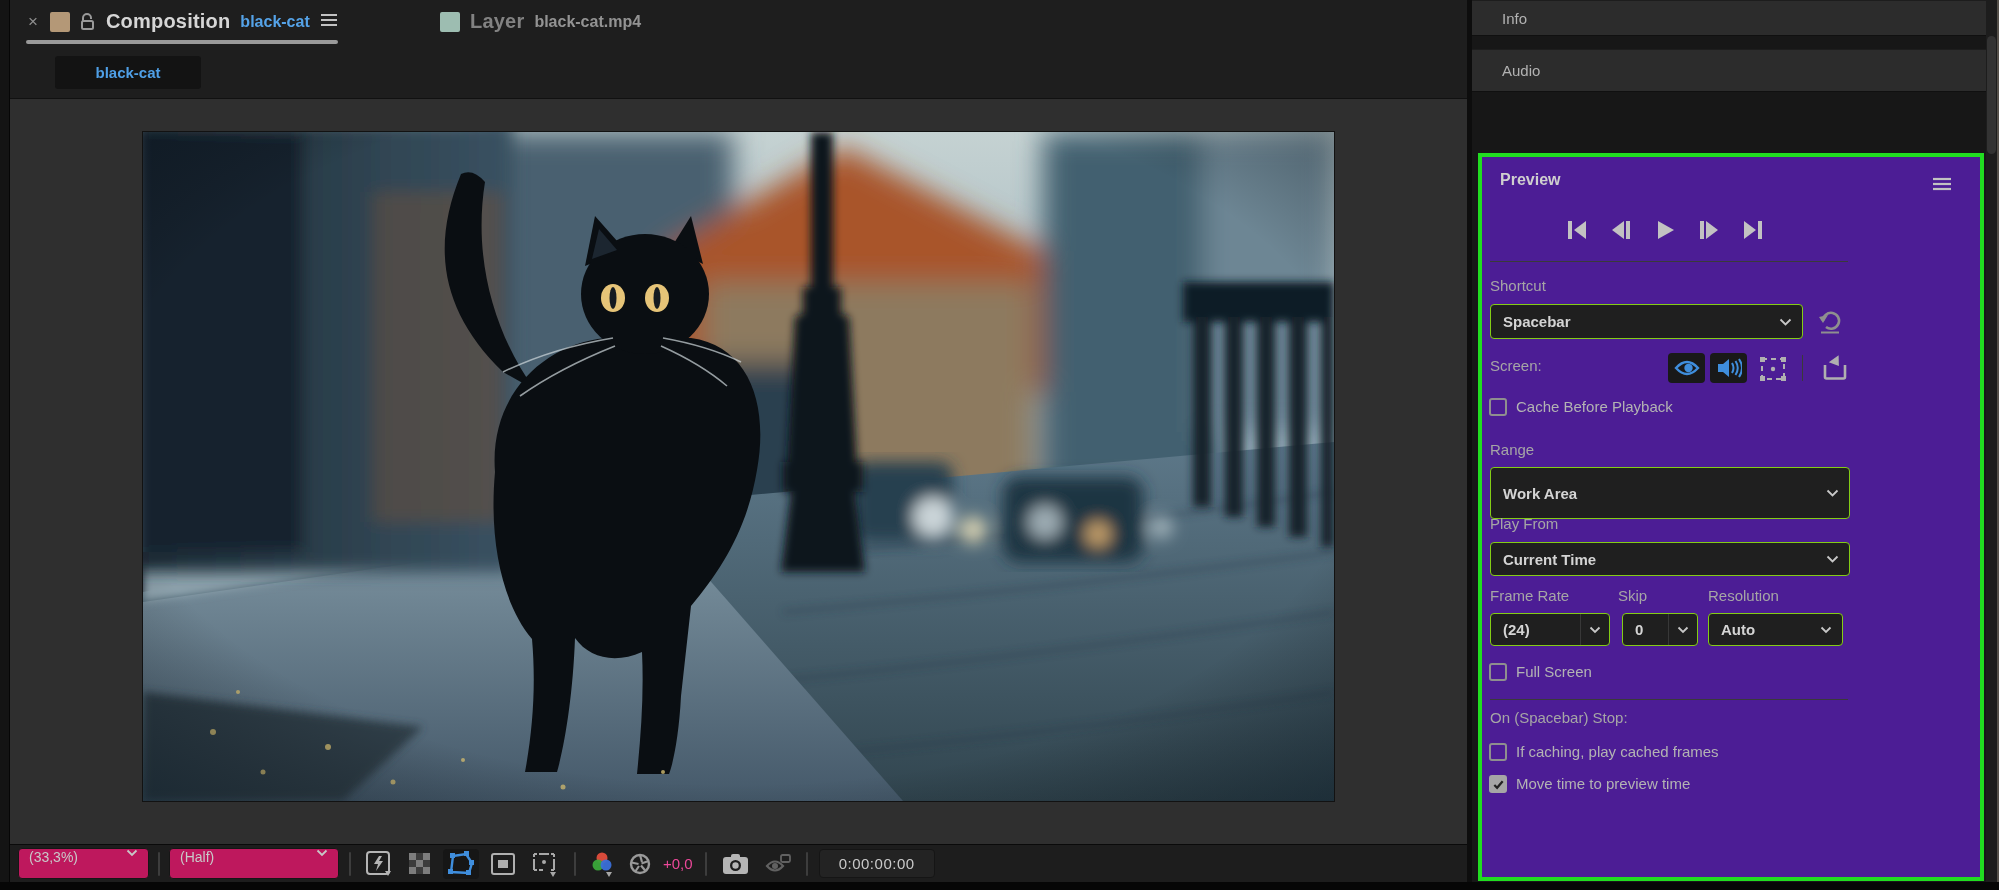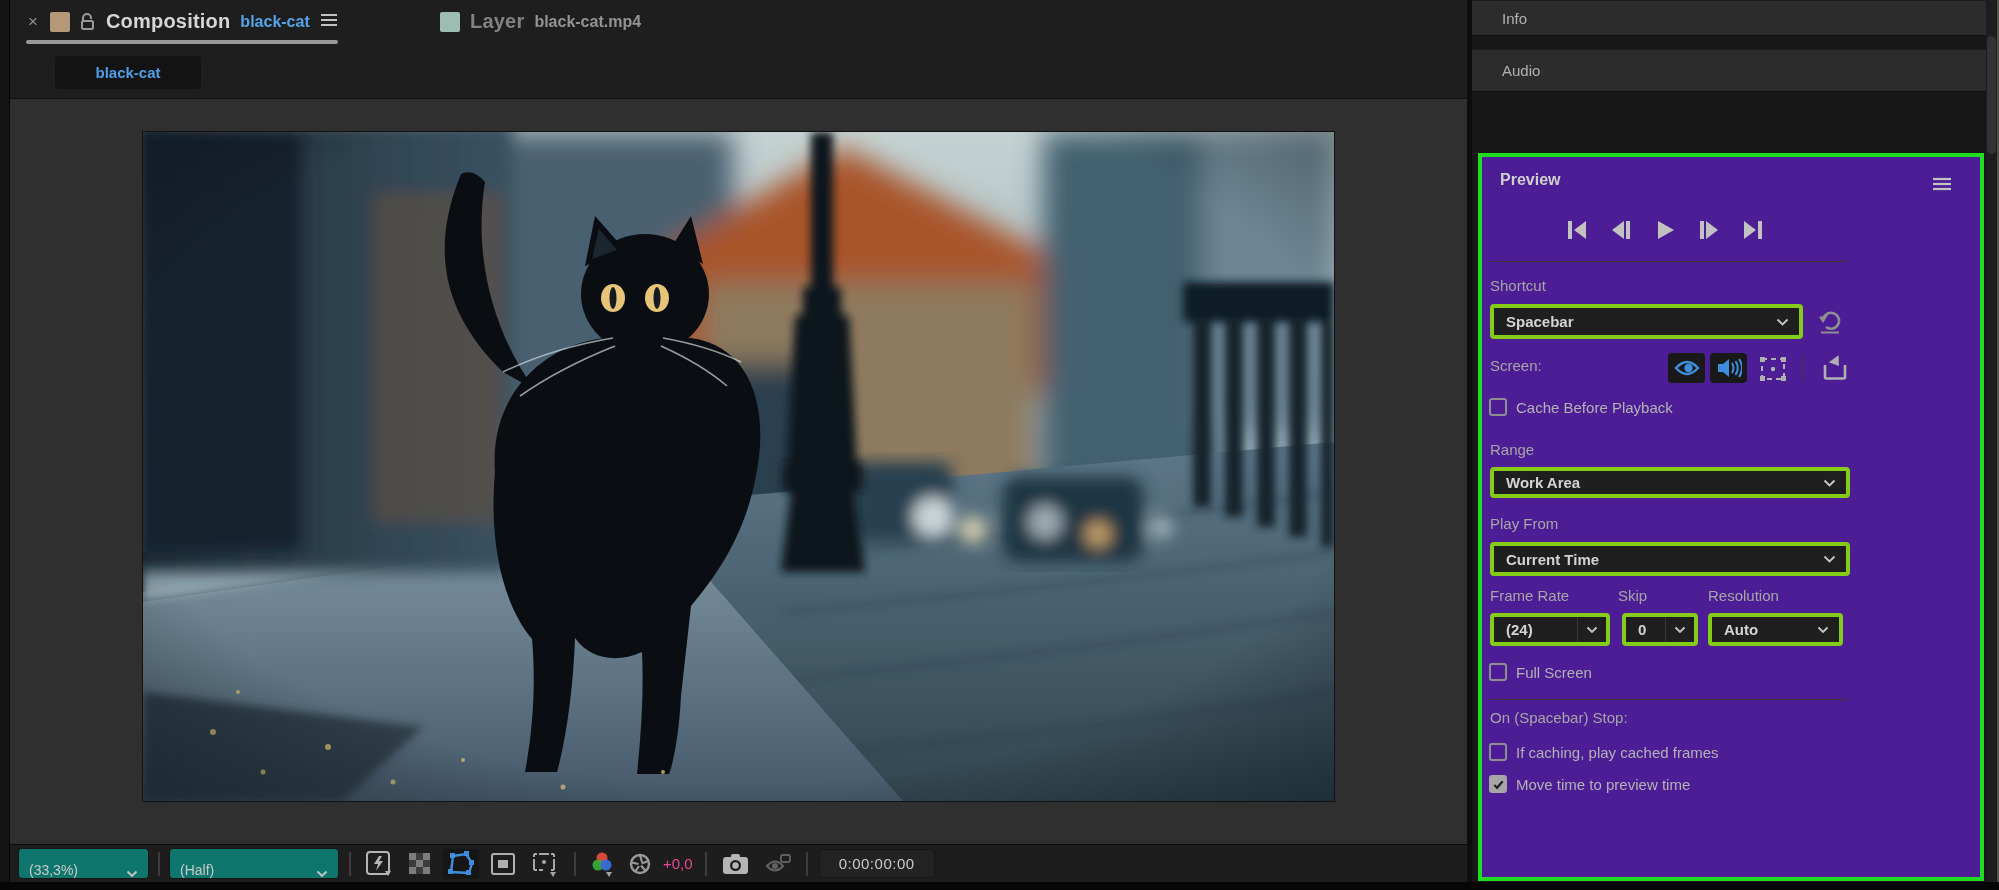--- a/index.html
+++ b/index.html
@@ -35,22 +35,22 @@
            display:flex; align-items:center; justify-content:center; }
   #crumb span { color:#4f9fe6; font-size:15px; font-weight:bold; }
 
   #viewer { left:0; top:98px; width:100%; height:746px; background:#2f2f2f; border-top:1px solid #111; }
   #video-frame { position:absolute; left:133px; top:33px; width:1191px; height:669px; background:#1a2430;
                  box-shadow:0 0 0 1px #121212; overflow:hidden; }
 
   
   #comp-toolbar { left:0; top:844px; width:100%; height:38px; background:#1d1d1d; border-top:1px solid #0a0a0a;
                   display:flex; align-items:center; }
-  .dd { background:#0f766e; border:1px solid #161616; border-radius:4px; height:31px;
-        display:flex; align-items:flex-end; color:#c9c9c9; font-size:14px; }
+  .dd { background:#be185d; border:1px solid #161616; border-radius:4px; height:31px;
+        display:flex; align-items:flex-start; color:#c9c9c9; font-size:14px; }
   .dd .dd-text { padding:0 10px; white-space:nowrap; }
   .dd .chev { margin:0 10px 0 auto; display:flex; }
   .vsep { width:2px; height:24px; background:#3d3d3d; border-radius:1px; }
   .tb-btn { display:flex; align-items:center; justify-content:center; border-radius:4px; height:30px; padding:0 3px; }
   .tb-btn.active { background:#161616; }
   #timecode { background:#232323; border:1px solid #151515; border-radius:4px; height:29px; width:116px;
               display:flex; align-items:center; justify-content:center; color:#c9c9c9; font-size:15px; letter-spacing:.5px; }
   .exposure-val { color:#ec4899; font-size:15px; }
 
   
@@ -65,30 +65,30 @@
   
   #preview-panel { left:1478px; top:153px; width:506px; height:728px; background:#4c1d95;
                    border:4px solid #21dd21; }
   .pv { position:absolute; }
   .pv-label { color:#a6a6a6; font-size:15px; }
   #pv-title { left:18px; top:14px; color:#cfcfcf; font-size:16px; font-weight:bold; }
   #pv-menu { left:450px; top:20px; }
   #transport { left:84px; top:62px; display:flex; gap:22px; align-items:center; }
   .tr-btn { width:22px; height:22px; display:flex; align-items:center; justify-content:center; }
   .pv-divider { height:1px; background:#3a3a3a; left:8px; width:358px; }
-  .pv-dd { position:absolute; background:#1f1f1f; border:4px solid #84cc16; border-radius:4px;
+  .pv-dd { position:absolute; background:#1f1f1f; border:1px solid #84cc16; border-radius:4px;
            display:flex; align-items:center; color:#d4d4d4; font-size:15px; font-weight:bold; }
   .pv-dd .dd-text { padding:0 12px; white-space:nowrap; }
   .pv-dd .chev { margin-left:auto; margin-right:10px; display:flex; }
   .pv-dd .chev-cell { margin-left:auto; border-left:1px solid #383838; align-self:stretch;
                       display:flex; align-items:center; padding:0 8px; }
   .inc-btn { width:37px; height:30px; background:#191919; border-radius:4px;
              display:flex; align-items:center; justify-content:center; }
   .plain-ic { display:flex; align-items:center; justify-content:center; }
-  .cb-row { position:absolute; display:flex; align-items:center; gap:9px; }
+  .cb-row { position:absolute; display:flex; gap:9px; }
   .cb { width:18px; height:18px; border:2px solid #8f8f8f; border-radius:3px; background:transparent;
         display:flex; align-items:center; justify-content:center; }
   .cb svg { display:none; }
   .cb.checked { background:#a6a6a6; border-color:#a6a6a6; }
   .cb.checked svg { display:block; }
   .cb-label { color:#b3b3b3; font-size:15px; }
 </style>
 </head>
 <body>
 
@@ -488,21 +488,21 @@
   </span>
 
   <div class="cb-row" style="left:7px;top:241px">
     <span class="cb">
       
     </span>
     <span class="cb-label">Cache Before Playback</span>
   </div>
 
   <span class="pv pv-label" style="left:8px;top:284px">Range</span>
-  <div class="pv pv-dd" style="left:8px;top:310px;width:360px;height:31px">
+  <div class="pv pv-dd" style="left:8px;top:310px;width:360px;height:52px">
     <span class="dd-text">Work Area</span>
     <span class="chev">
         <svg width="13" height="8" viewBox="0 0 13 8">
           <path d="M1.5 1.5 L6.5 6.5 L11.5 1.5" stroke="#c8c8c8" stroke-width="1.8" fill="none"></path>
         </svg>
       </span>
   </div>
 
   <span class="pv pv-label" style="left:8px;top:358px">Play From</span>
   <div class="pv pv-dd" style="left:8px;top:385px;width:360px;height:34px">

